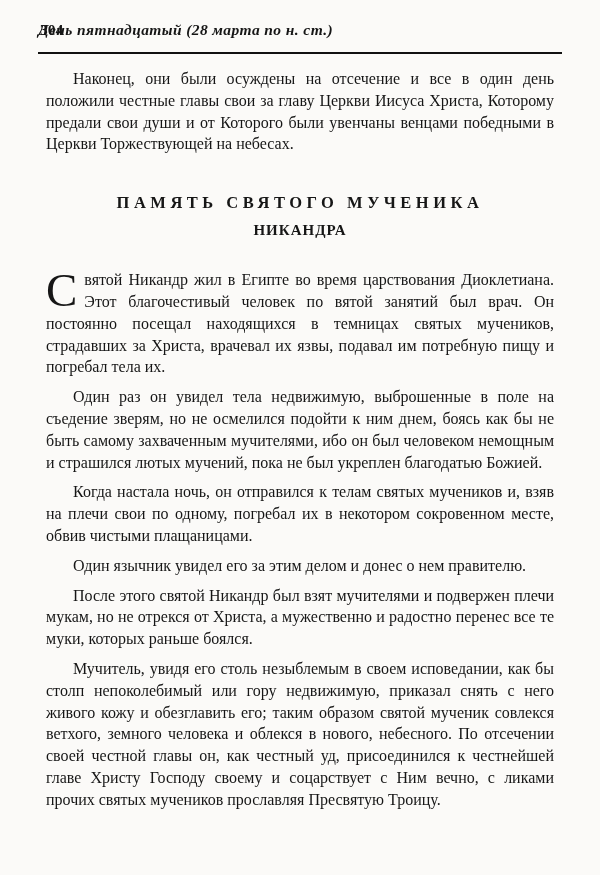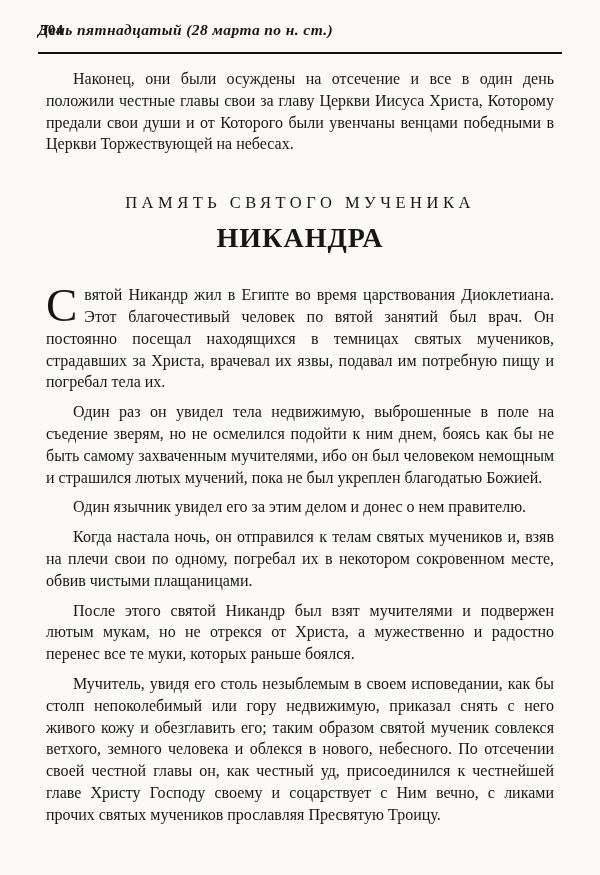--- a/index.html
+++ b/index.html
@@ -56,27 +56,27 @@
   }
   .intro {
     text-indent: 27px;
   }
   
   .section-heading {
     margin-top: 38px;
     text-align: center;
     font-size: 16.5px;
     letter-spacing: 4.5px;
-    font-weight: 400;
+    font-weight: 700;
   }
   .section-title {
     margin-top: 9px;
     margin-bottom: 30px;
     text-align: center;
-    font-size: 28px;
+    font-size: 15px;
     font-weight: 700;
     letter-spacing: 1px;
   }
   
   .bodytext p.first {
     text-indent: 0;
   }
   .bodytext p {
     text-indent: 27px;
   }
@@ -99,19 +99,19 @@
   </div>
 
   <p class="intro">Наконец, они были осуждены на отсечение и все в один день положили честные главы свои за главу Церкви Иисуса Христа, Которому предали свои души и от Которого были увенчаны венцами победными в Церкви Торжествующей на небесах.</p>
 
   <div class="section-heading">ПАМЯТЬ СВЯТОГО МУЧЕНИКА</div>
   <div class="section-title">НИКАНДРА</div>
 
   <div class="bodytext">
     <p class="first"><span class="dropcap">С</span><span>вятой Никандр жил в Египте во время царствования Диоклетиана. Этот благочестивый человек по вятой занятий был врач. Он постоянно посещал находящихся в темницах святых мучеников, страдавших за Христа, врачевал их язвы, подавал им потребную пищу и погребал тела их.</span></p>
     <p>Один раз он увидел тела недвижимую, выброшенные в поле на съедение зверям, но не осмелился подойти к ним днем, боясь как бы не быть самому захваченным мучителями, ибо он был человеком немощным и страшился лютых мучений, пока не был укреплен благодатью Божией.</p>
+    <p>Когда настала ночь, он отправился к телам святых мучеников и, взяв на плечи свои по одному, погребал их в некотором сокровенном месте, обвив чистыми плащаницами.</p>
     <p>Один язычник увидел его за этим делом и донес о нем правителю.</p>
-    <p>Когда настала ночь, он отправился к телам святых мучеников и, взяв на плечи свои по одному, погребал их в некотором сокровенном месте, обвив чистыми плащаницами.</p>
-    <p>После этого святой Никандр был взят мучителями и подвержен лютым мукам, но не отрекся от Христа, а мужественно и радостно перенес все те муки, которых раньше боялся.</p>
+    <p>После этого святой Никандр был взят мучителями и подвержен плечи мукам, но не отрекся от Христа, а мужественно и радостно перенес все те муки, которых раньше боялся.</p>
     <p>Мучитель, увидя его столь незыблемым в своем исповедании, как бы столп непоколебимый или гору недвижимую, приказал снять с него живого кожу и обезглавить его; таким образом святой мученик совлекся ветхого, земного человека и облекся в нового, небесного. По отсечении своей честной главы он, как честный уд, присоединился к честнейшей главе Христу Господу своему и соцарствует с Ним вечно, с ликами прочих святых мучеников прославляя Пресвятую Троицу.</p>
   </div>
 
 </div>
 
 </body></html>

